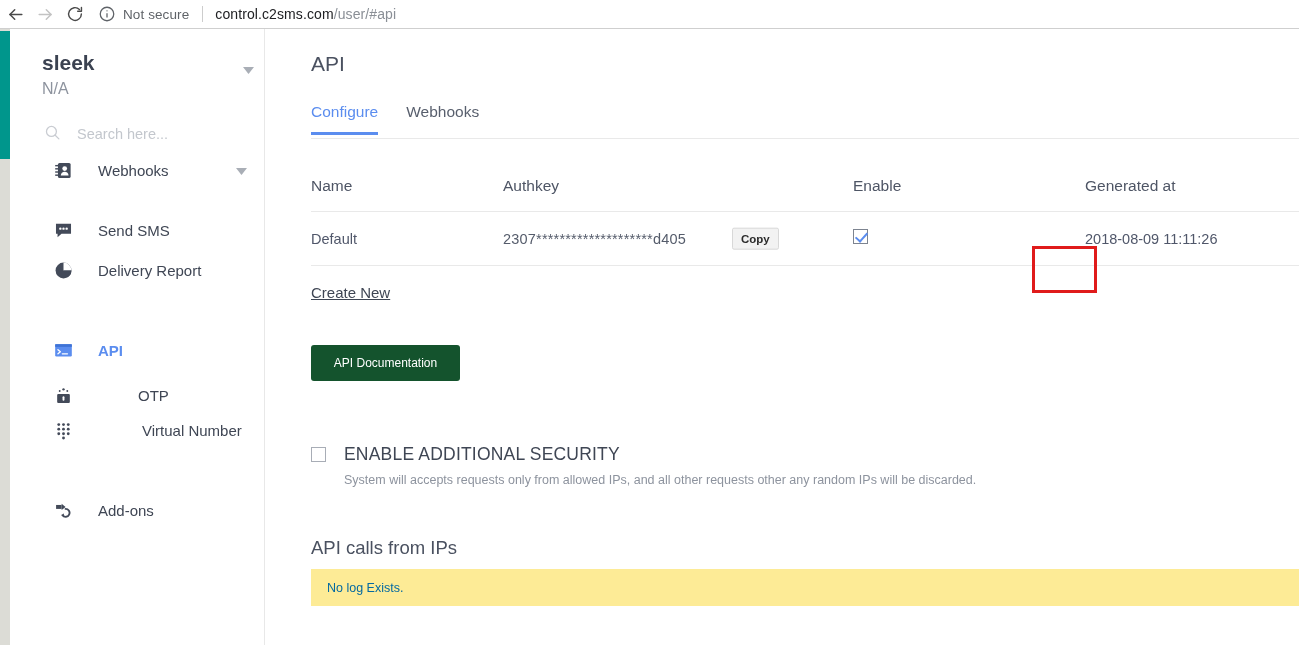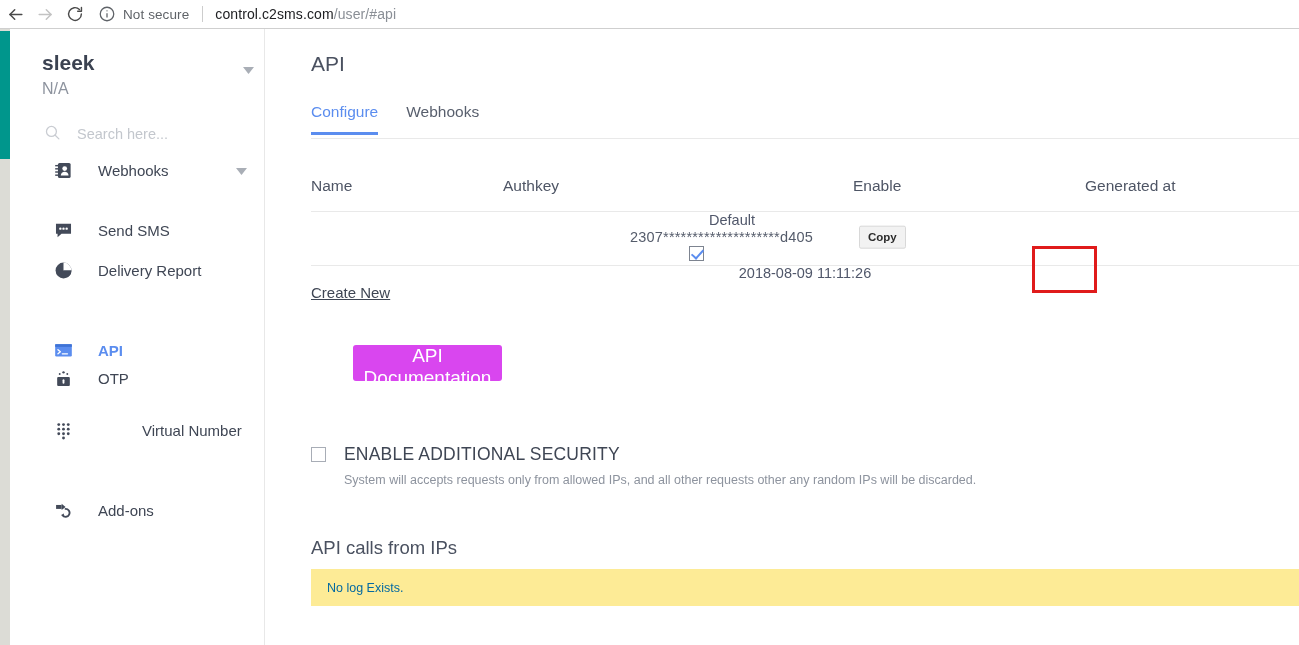--- a/index.html
+++ b/index.html
@@ -126,21 +126,21 @@
     margin-right: 28px; white-space: nowrap;
   }
   .tab.active { color: #5b8def; border-bottom: 3px solid #5b8def; }
 
   
   #api-table {
     position: absolute; left: 45px; top: 132px; width: 988px;
   }
   .t-row { display: flex; align-items: center; position: relative; }
   #t-head { height: 51px; border-bottom: 1px solid #e9e9e9; }
-  #t-body { height: 54px; border-bottom: 1px solid #e9e9e9; flex-direction: column; }
+  #t-body { height: 54px; border-bottom: 1px solid #e9e9e9; }
   .c-name { width: 192px; flex: none; }
   .c-key  { width: 350px; flex: none; position: relative; }
   .c-enable { width: 232px; flex: none; }
   .c-gen  { flex: 1; }
   .th { font-size: 15.5px; color: #4e5565; }
   .td { font-size: 14.5px; color: #50576a; }
   #authkey-text { font-size: 14.5px; color: #555c6b; letter-spacing: .2px; }
   #copy-btn {
     position: absolute; left: 229px; top: 50%; transform: translateY(-50%);
     background: #f2f2f2; border: 1px solid #d8d8d8; border-radius: 2px;
@@ -167,23 +167,23 @@
   }
 
   #create-new {
     position: absolute; left: 45px; top: 255px;
     font-size: 15px; color: #3f4654; text-decoration: underline;
     cursor: pointer;
   }
   #api-doc-btn {
     position: absolute; left: 45px; top: 316px;
     width: 149px; height: 36px;
-    background: #d946ef; color: #ffffff; border: none; border-radius: 3px;
+    background: #14532d; color: #ffffff; border: none; border-radius: 3px;
     font-family: "Liberation Sans", sans-serif;
-    font-size: 19px; cursor: pointer; margin-left: 42px;
+    font-size: 12px; cursor: pointer;
   }
 
   #security-row {
     position: absolute; left: 45px; top: 415px;
     display: flex; align-items: center;
   }
   #security-check {
     width: 15px; height: 15px; margin: 0;
     -webkit-appearance: none; appearance: none;
     border: 1px solid #a8adb6; background: #fff; cursor: pointer;
@@ -330,21 +330,21 @@
         <svg width="19" height="19" viewBox="0 0 24 24">
           <rect x="1.5" y="4" width="21" height="15.5" rx="1.5" fill="#5b8def"></rect>
           <rect x="1.5" y="4" width="21" height="3.4" fill="#3f73d6"></rect>
           <path d="M5 11 l3 2.6 -3 2.6" fill="none" stroke="#ffffff" stroke-width="1.7" stroke-linecap="round" stroke-linejoin="round"></path>
           <line x1="10.5" y1="16.2" x2="17" y2="16.2" stroke="#ffffff" stroke-width="1.7" stroke-linecap="round"></line>
         </svg>
       </span>
       <span class="nav-label">API</span>
     </div>
 
-    <div class="nav-item" style="top:332px;">
+    <div class="nav-item" style="top:349px;gap:40px;">
       <span class="nav-icon">
         <svg width="19" height="19" viewBox="0 0 24 24">
           <rect x="4" y="10" width="16" height="11.5" rx="1.4" fill="#434a59"></rect>
           <rect x="10.8" y="13" width="2.4" height="5.5" rx="1.2" fill="#ffffff"></rect>
           <circle cx="12" cy="4.2" r="1.5" fill="#434a59"></circle>
           <circle cx="7.2" cy="6.3" r="1.2" fill="#434a59"></circle>
           <circle cx="16.8" cy="6.3" r="1.2" fill="#434a59"></circle>
         </svg>
       </span>
       <span class="nav-label">OTP</span>

